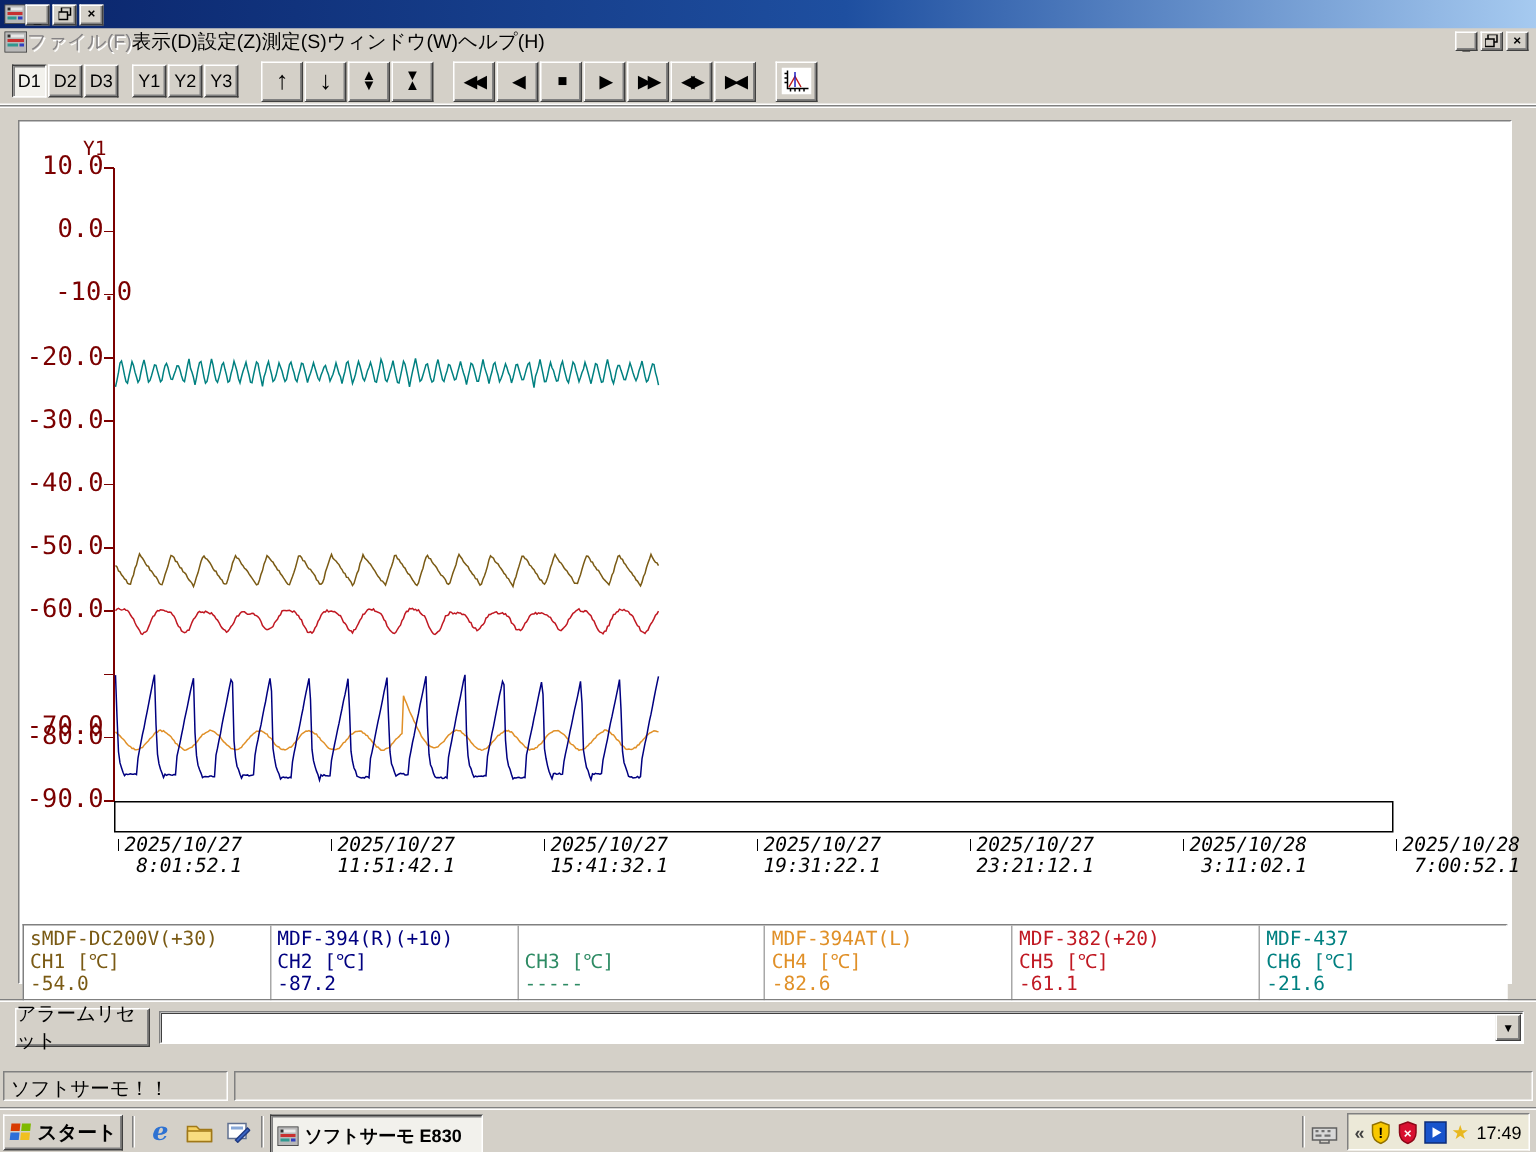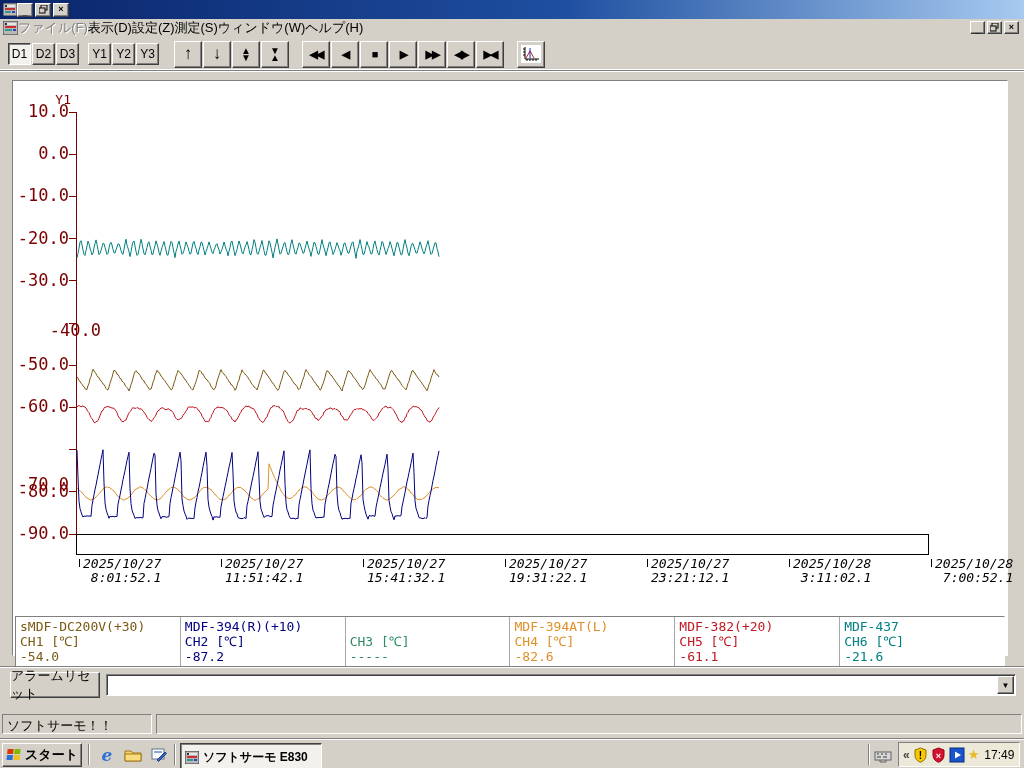--- a/index.html
+++ b/index.html
@@ -271,24 +271,24 @@
         <div class="lg-value">-61.1</div>
       </div>
       <div class="lg-cell" style="color: rgb(0, 128, 128);">
         <div class="lg-name">MDF-437</div>
         <div class="lg-label">CH6 [℃]</div>
         <div class="lg-value">-21.6</div>
       </div>
     </div>
   <div class="ytick" style="top: 23px;">10.0</div>
       <div class="ytick" style="top: 65.2px;">0.0</div>
-      <div class="ytick" style="top: 107.4px;">-10.0</div>
+      <div class="ytick" style="top: 107.4px; margin-left: 19px;">-10.0</div>
       <div class="ytick" style="top: 149.6px;">-20.0</div>
       <div class="ytick" style="top: 191.8px;">-30.0</div>
-      <div class="ytick" style="top: 242px; margin-left: 32px;">-40.0</div>
+      <div class="ytick" style="top: 234px;">-40.0</div>
       <div class="ytick" style="top: 276.2px;">-50.0</div>
       <div class="ytick" style="top: 318.4px;">-60.0</div>
       <div class="ytick" style="top: 360.6px; margin-top: 35px;">-70.0</div>
       <div class="ytick" style="top: 402.8px;">-80.0</div>
       <div class="ytick" style="top: 445px;">-90.0</div>
       <div class="xtick" style="left: 70px;">2025/10/27
  8:01:52.1</div>
       <div class="xtick" style="left: 212px;">2025/10/27
 11:51:42.1</div>
       <div class="xtick" style="left: 354px;">2025/10/27

